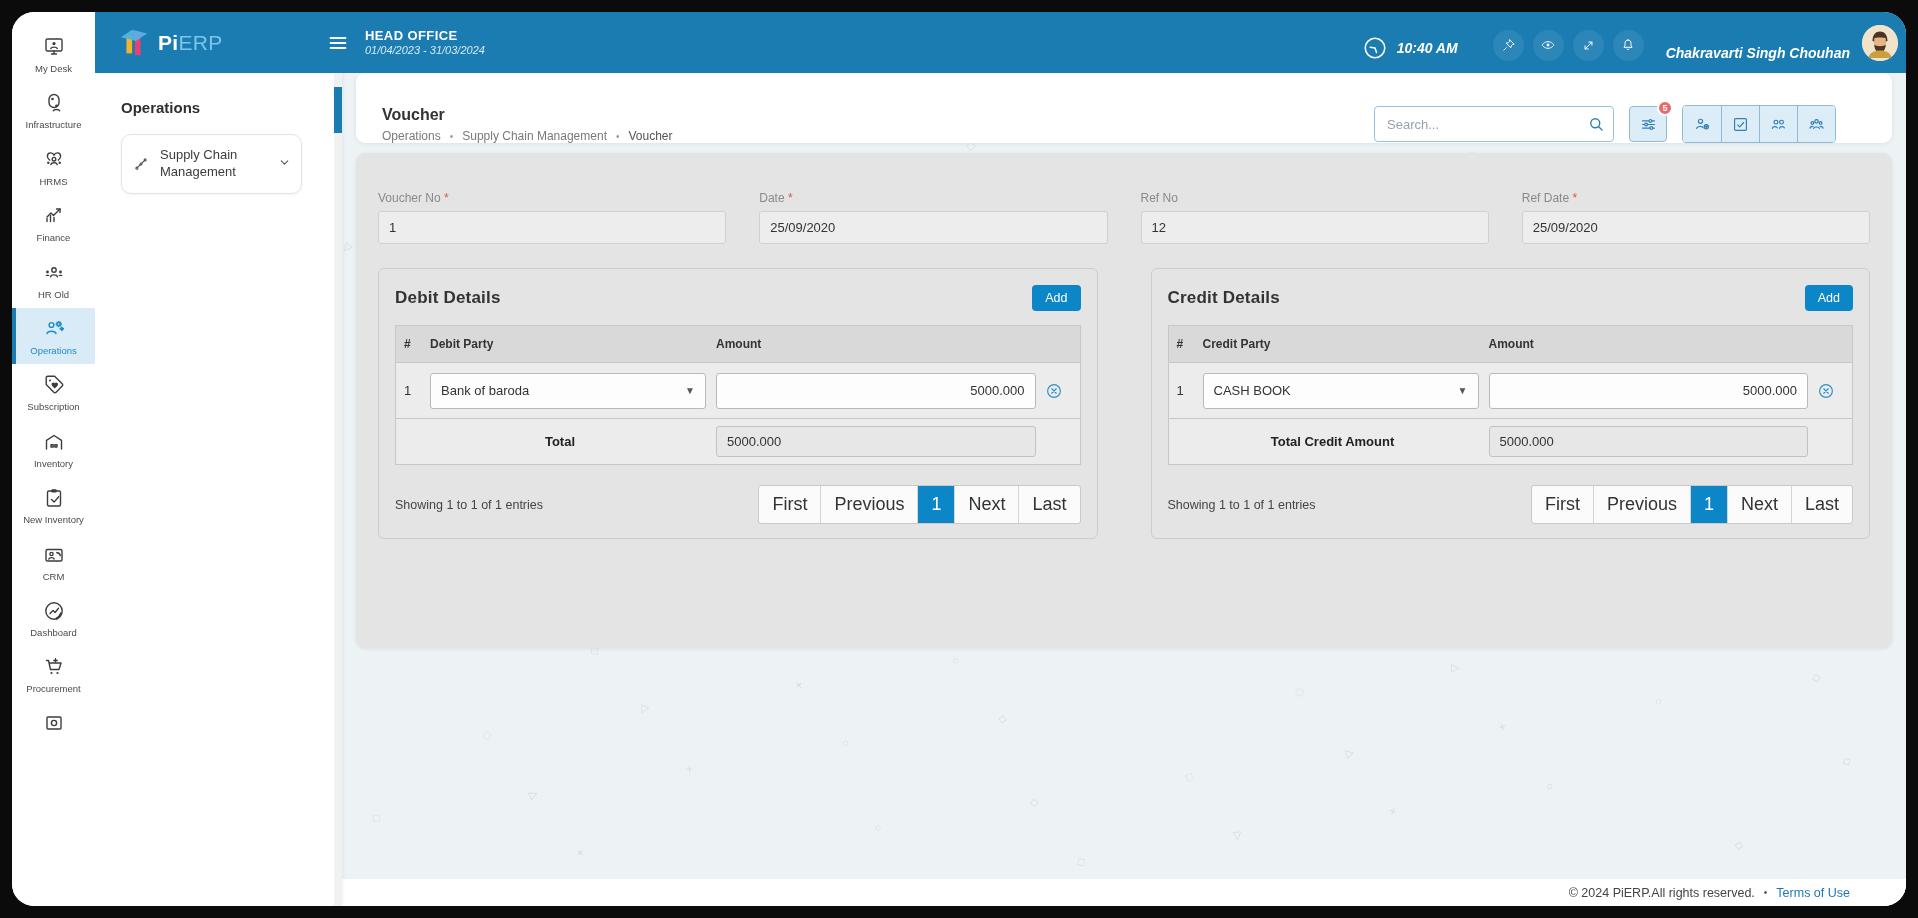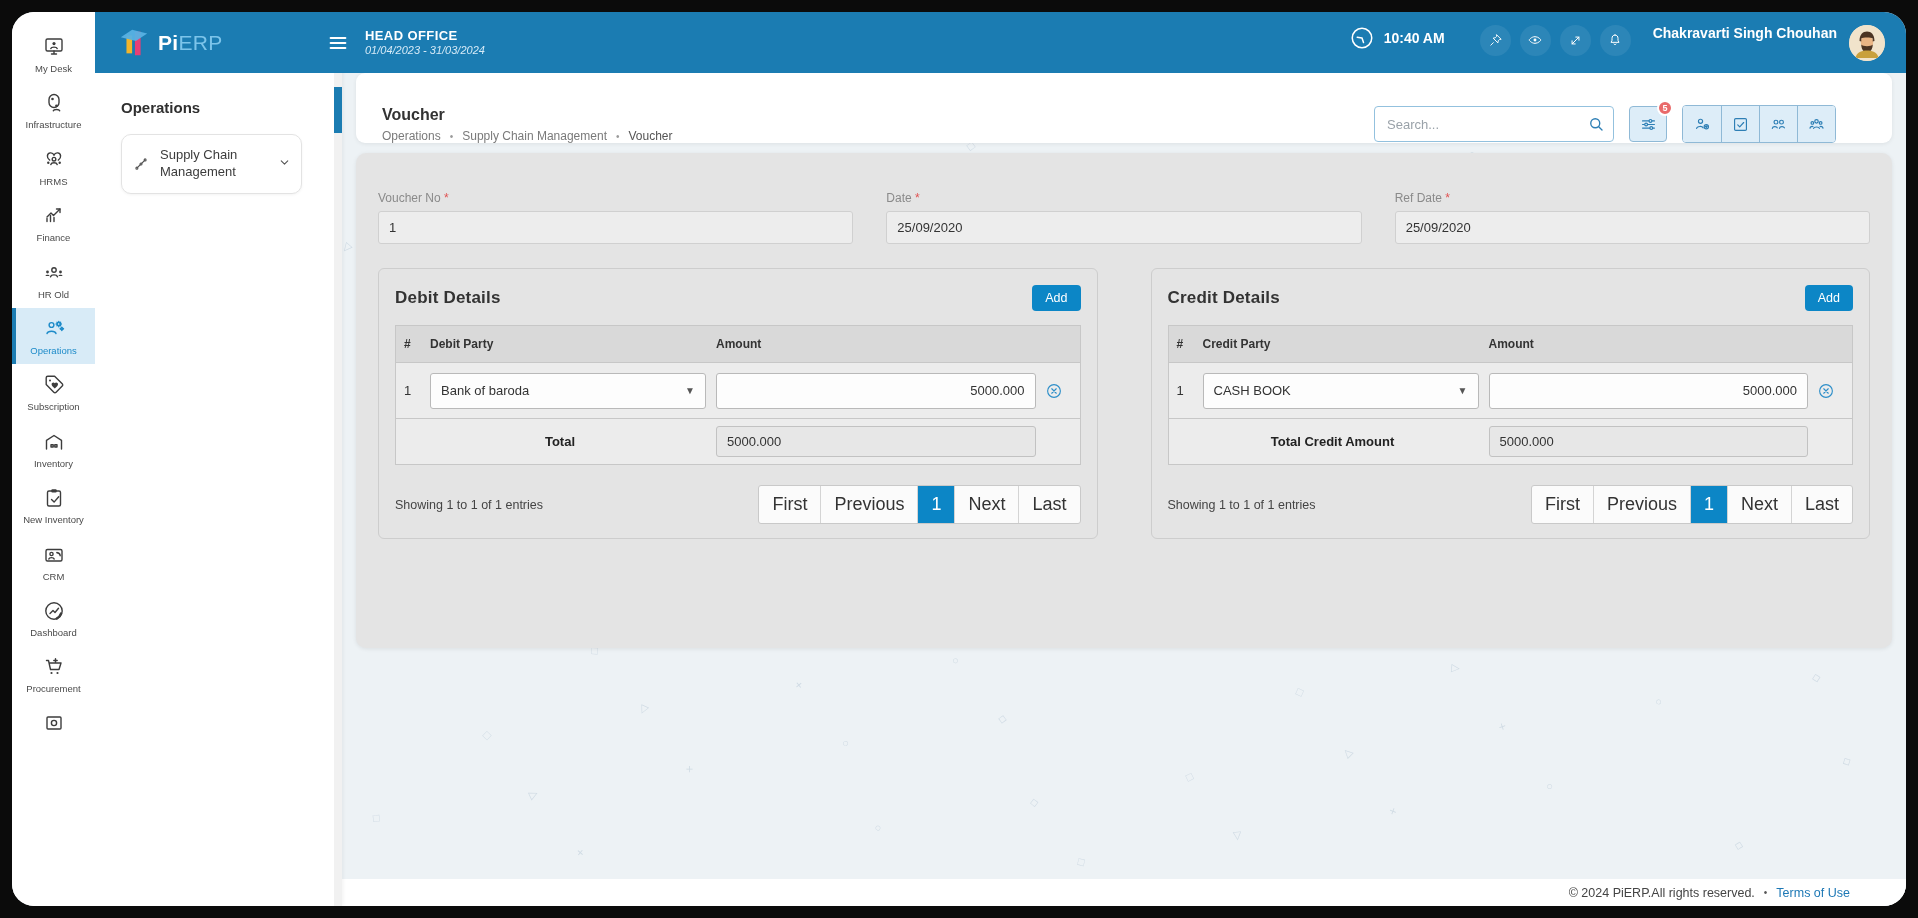--- a/index.html
+++ b/index.html
@@ -20,21 +20,21 @@
     background: #1b7cb2; display: flex; align-items: center; color: #fff; z-index: 5;
   }
   .logo-zone { width: 232px; display: flex; align-items: center; padding-left: 24px; gap: 9px; }
   .logo-text { font-size: 21px; letter-spacing: .3px; }
   .logo-text .p1 { font-weight: bold; color: #ffffff; }
   .logo-text .p2 { font-weight: normal; color: #7cc4ea; }
   .hamburger { cursor: pointer; display: flex; align-items: center; }
   .office-block { margin-left: 16px; line-height: 1.25; }
   .office-name { font-size: 13px; font-weight: bold; letter-spacing: .4px; }
   .office-period { font-size: 11px; font-style: italic; color: #d5eaf7; }
-  .topbar-right { margin-left: auto; display: flex; align-items: flex-start; padding-right: 21px; }
+  .topbar-right { margin-left: auto; display: flex; align-items: flex-end; padding-right: 8px; font-style: italic; }
   .clock-wrap { display: flex; align-items: center; gap: 9px; margin-right: 26px; }
   .time-text { font-size: 14px; font-weight: bold; }
   .circle-btn {
     width: 31px; height: 31px; border-radius: 50%; background: rgba(255,255,255,.08);
     display: flex; align-items: center; justify-content: center; margin-left: 9px; cursor: pointer;
   }
   .user-name { font-size: 14px; font-weight: bold; margin-left: 22px; }
   .avatar { width: 36px; height: 36px; border-radius: 50%; overflow: hidden; margin-left: 12px; background: #f1e3cb; cursor: pointer; }
   
   .iconbar {
@@ -554,20 +554,24 @@
       <div class="fields-row">
         <div class="field">
           <label><span>Voucher No</span> <span class="req">*</span></label>
           <input value="1" style="">
         </div>
         <div class="field">
           <label><span>Date</span> <span class="req">*</span></label>
           <input value="25/09/2020" style="">
         </div>
         <div class="field">
+          <label><span>Ref No</span> <span class="req"></span></label>
+          <input value="12" style="">
+        </div>
+        <div class="field">
           <label><span>Ref Date</span> <span class="req">*</span></label>
           <input value="25/09/2020" style="">
         </div>
       </div>
 
       <div class="panels-row">
 
         <div class="panel">
           <div class="panel-head">
             <span class="panel-title">Debit Details</span>

